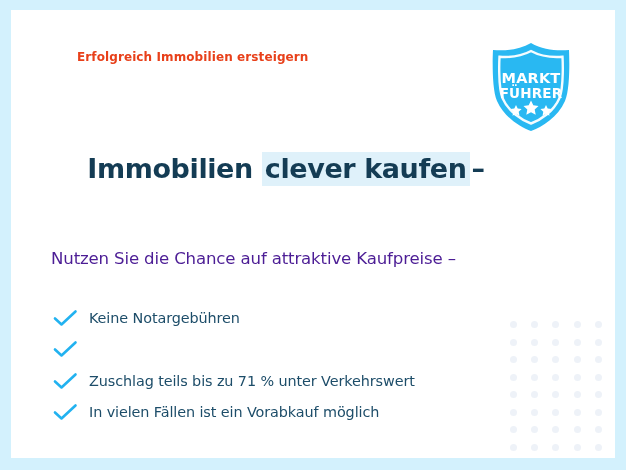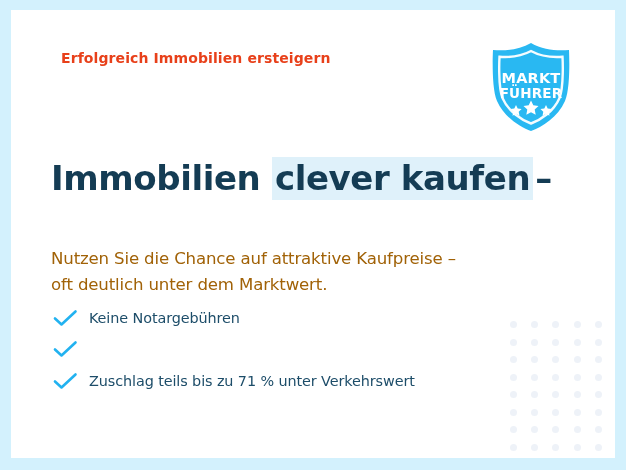--- a/index.html
+++ b/index.html
@@ -63,47 +63,47 @@
     width: 200px;
   }
   .logo-mark {
     position: relative;
     width: 200px;
     height: 52px;
   }
   .logo-mark svg { display: block; }
   .logo-tagline {
     font-family: "DejaVu Sans", sans-serif;
-    font-size: 14px;
+    font-size: 12px;
     font-weight: 700;
     color: #e8401a;
     letter-spacing: 0.1px;
     margin-top: 1px;
-    margin-left: 1px;
+    margin-left: 17px;
     white-space: nowrap;
   }
 
   
   .badge {
     position: absolute;
     right: 38px;
     top: 31px;
     width: 92px;
     height: 92px;
   }
   .badge svg { display: block; }
 
   
   .headline {
     position: absolute;
     left: 40px;
     top: 124px;
     width: 470px;
     font-family: "DejaVu Sans", sans-serif;
-    font-size: 34px;
+    font-size: 27px;
     font-weight: 700;
     line-height: 1.28;
     color: #143c54;
     letter-spacing: -0.4px;
     white-space: nowrap;
     text-align: center;
   }
   .headline .hl-line { display: block; }
   .headline mark {
     background: #dff1fa;
@@ -115,21 +115,21 @@
   
   .subhead {
     position: absolute;
     left: 40px;
     top: 219px;
     width: 500px;
     font-family: "DejaVu Sans", sans-serif;
     font-size: 16.6px;
     font-weight: 400;
     line-height: 1.62;
-    color: #a16207;
+    color: #4c1d95;
     letter-spacing: -0.15px;
   }
   .subhead span { display: block; white-space: nowrap; }
 
   
   .benefits {
     position: absolute;
     left: 42px;
     top: 292px;
     width: 470px;
@@ -228,21 +228,20 @@
     </div>
 
     <h1 class="headline">
       <span class="hl-line">
         <span>Immobilien </span><mark>clever kaufen</mark><span class="dash">–</span>
       </span>
     </h1>
 
     <p class="subhead">
       <span>Nutzen Sie die Chance auf attraktive Kaufpreise –</span>
-      <span>oft deutlich unter dem Marktwert.</span>
     </p>
 
     <ul class="benefits">
       <li class="benefit-item">
         <span class="check-icon">
           <svg width="25" height="18" viewBox="0 0 25 18">
               <path d="M2 9.5 L8.5 15.5 L22.5 2.5" fill="none" stroke="#22b2f0" stroke-width="2.6" stroke-linecap="round" stroke-linejoin="round"></path>
             </svg>
         </span>
         <span class="benefit-text">Keine Notargebühren</span>
@@ -254,17 +253,25 @@
             </svg>
         </span>
       </li>
       <li class="benefit-item">
         <span class="check-icon">
           <svg width="25" height="18" viewBox="0 0 25 18">
               <path d="M2 9.5 L8.5 15.5 L22.5 2.5" fill="none" stroke="#22b2f0" stroke-width="2.6" stroke-linecap="round" stroke-linejoin="round"></path>
             </svg>
         </span>
         <span class="benefit-text">Zuschlag teils bis zu 71 % unter Verkehrswert</span>
+      </li>
+      <li class="benefit-item">
+        <span class="check-icon">
+          <svg width="25" height="18" viewBox="0 0 25 18">
+              <path d="M2 9.5 L8.5 15.5 L22.5 2.5" fill="none" stroke="#22b2f0" stroke-width="2.6" stroke-linecap="round" stroke-linejoin="round"></path>
+            </svg>
+        </span>
+        <span class="benefit-text">In vielen Fällen ist ein Vorabkauf möglich</span>
       </li>
     </ul>
 
   </div>
 </div>
 
 </body></html>

